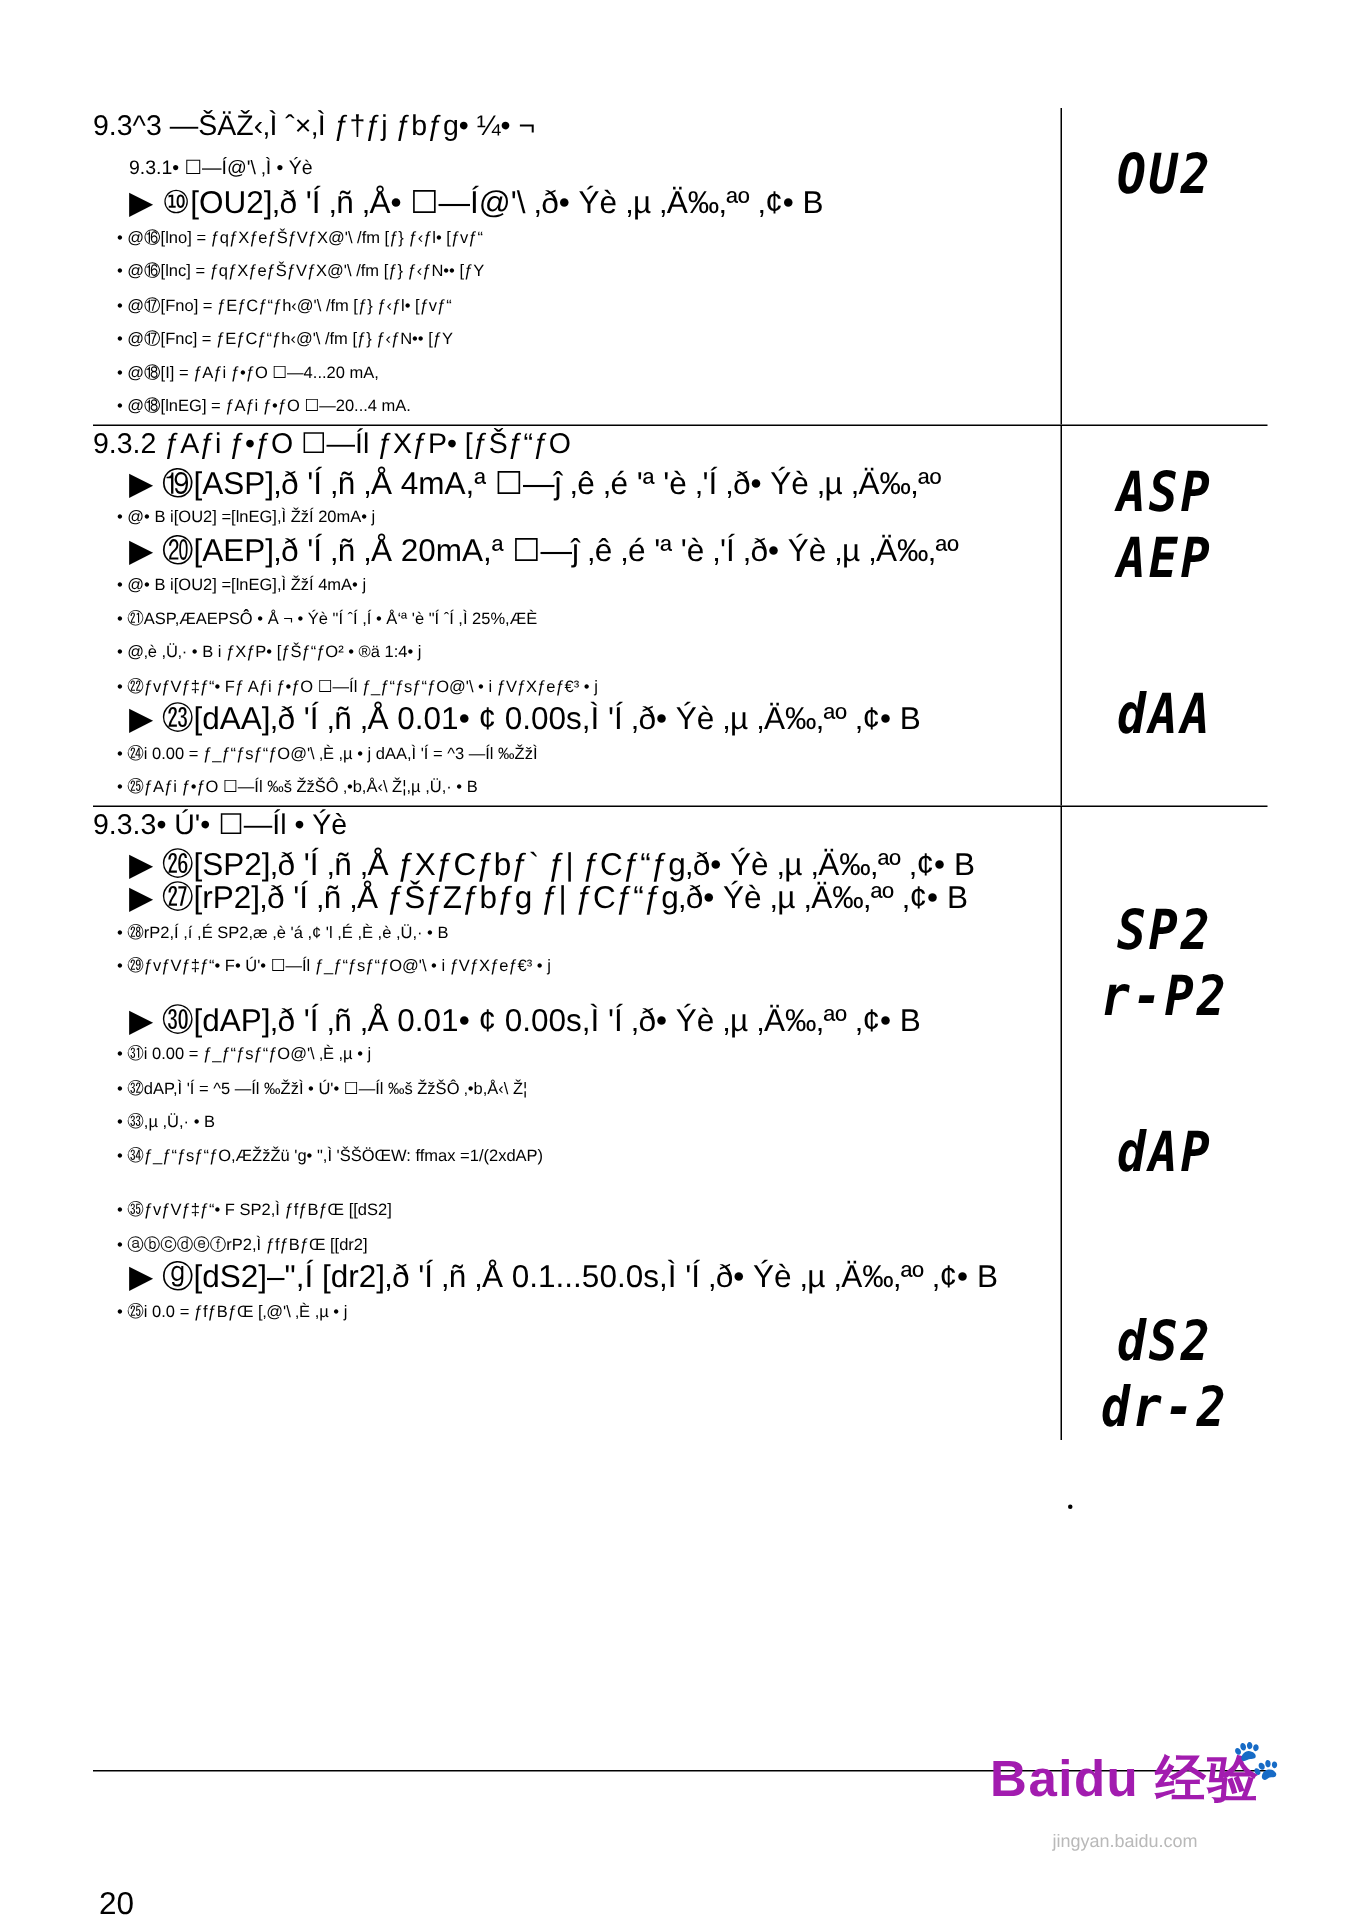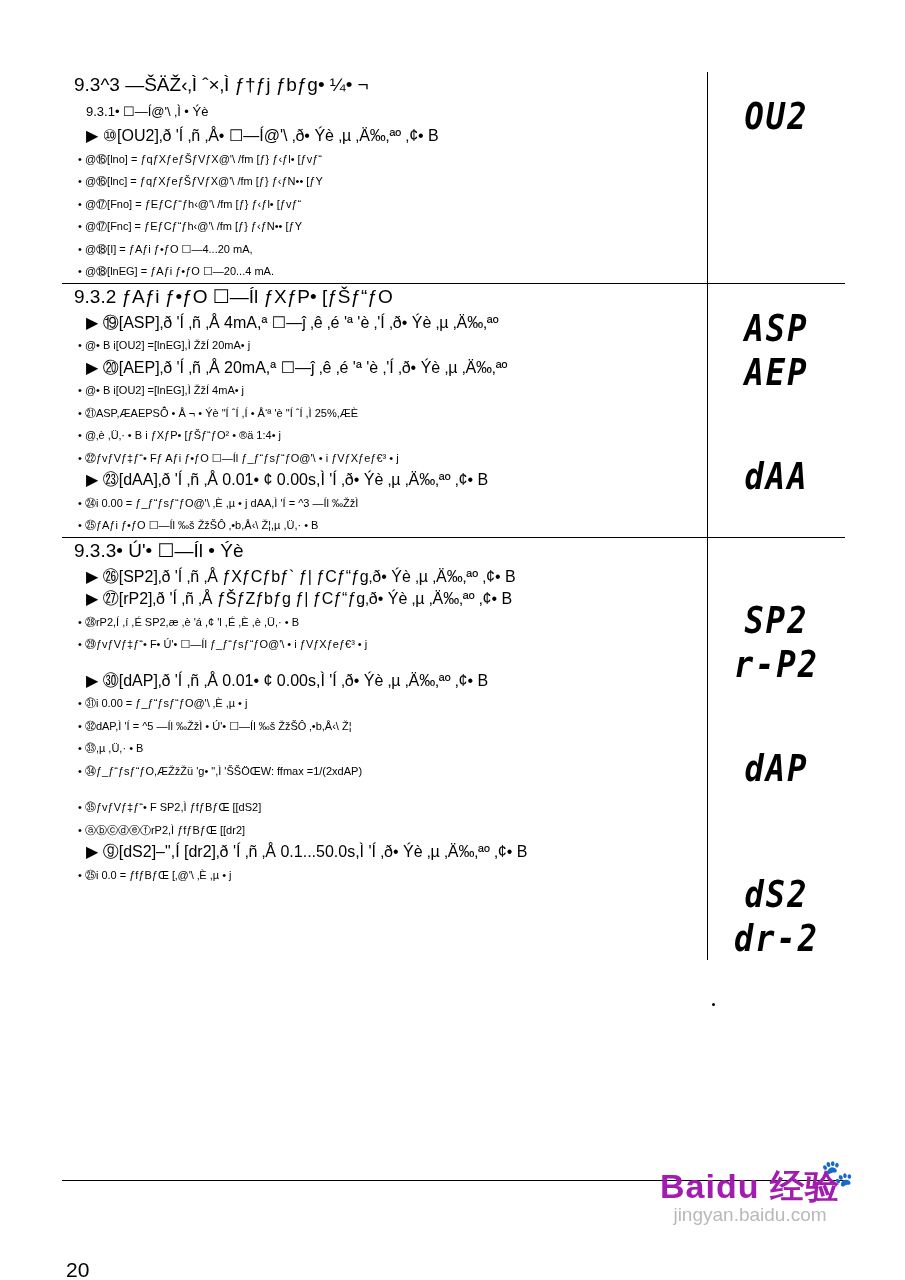--- a/index.html
+++ b/index.html
@@ -57,37 +57,37 @@
   }
   .dispcell {
     padding: 6px 0 6px 0;
     text-align: center;
   }
 
   
   .sect-title {
     font-size: 19px;
     line-height: 26px;
-    margin: 0 0 2px 12px;
+    margin: 0 0 2px 0;
     white-space: pre;
   }
   .sub-title {
     font-size: 13px;
     line-height: 24px;
     margin: 0 0 1px 24px;
     white-space: pre;
   }
   .line {
     font-size: 11px;
     line-height: 22.5px;
     margin: 0 0 0 16px;
     white-space: pre;
   }
   .bulletline {
-    font-size: 16px;
+    font-size: 21px;
     line-height: 22.5px;
     margin: 0 0 0 24px;
     white-space: pre;
   }
   .spacer {
     height: 14px;
   }
 
   
   .seg {
@@ -136,24 +136,24 @@
   }
   .wm-main {
     font-size: 34px;
     font-weight: bold;
     color: #a21caf;
     letter-spacing: 1px;
     line-height: 36px;
     white-space: nowrap;
   }
   .wm-sub {
-    font-size: 19px;
+    font-size: 12px;
     color: #b9b9b9;
     line-height: 18px;
-    margin-top: 2px;
+    margin-top: 14px;
     white-space: nowrap;
   }
   .wm-paw {
     position: absolute;
     right: 6px;
     top: -10px;
     font-size: 26px;
     color: #e2e2e2;
   }
   .dot-mark {

